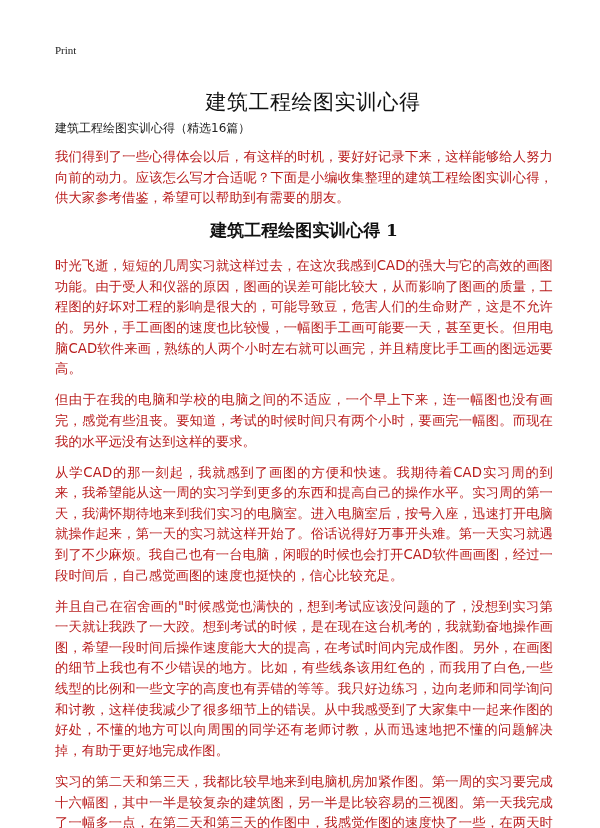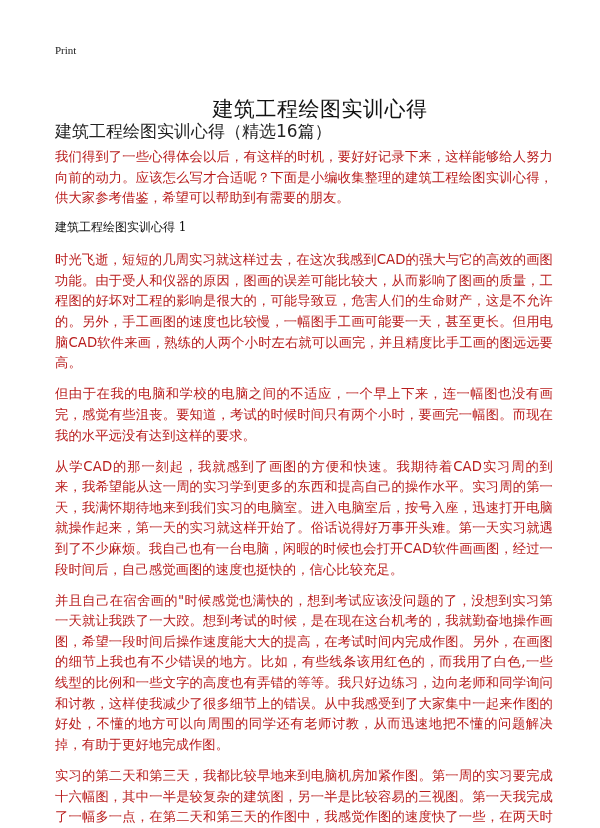--- a/index.html
+++ b/index.html
@@ -9,37 +9,37 @@
       font-family: "DejaVu Sans", "Liberation Sans", sans-serif;
     }
     .page { position: absolute; left: 55px; top: 0; width: 500px; }
     .print-link {
       position: absolute; top: 44px; left: 0;
       font-family: "Liberation Serif", "DejaVu Serif", serif;
       font-size: 11px; color: #222; text-decoration: none;
     }
     .doc-title {
       position: absolute; top: 80px; left: 0; width: 500px;
-      text-align: center; font-size: 21px; font-weight: normal; margin: 15px;
+      text-align: center; font-size: 21px; font-weight: normal; margin: 8px;
       letter-spacing: 0.5px; color: #111;
     }
     .doc-subtitle {
       position: absolute; top: 120px; left: 0;
-      font-size: 17px; margin: 0; color: #222;
+      font-size: 12px; margin: 0; color: #222;
     }
     .body-text {
       position: absolute; top: 147px; left: 0; width: 498px;
     }
     .para {
       font-size: 13.3px; line-height: 20.6px; margin: 0 0 10.5px 0;
       text-align: justify; color: #b91c1c; letter-spacing: 0.1px;
     }
     .section-heading {
       font-family: "DejaVu Serif", "Liberation Serif", serif;
-      font-size: 12px; font-weight: normal; margin: 4px 0 14px 0; color: #111;
+      font-size: 17px; font-weight: bold; margin: 4px 0 14px 0; color: #111; text-align: center;
     }
   </style>
 </head>
 <body>
 
 <div class="page">
   <a class="print-link" href="#">Print</a>
   <h1 class="doc-title">建筑工程绘图实训心得</h1>
   <p class="doc-subtitle">建筑工程绘图实训心得（精选16篇）</p>
 

